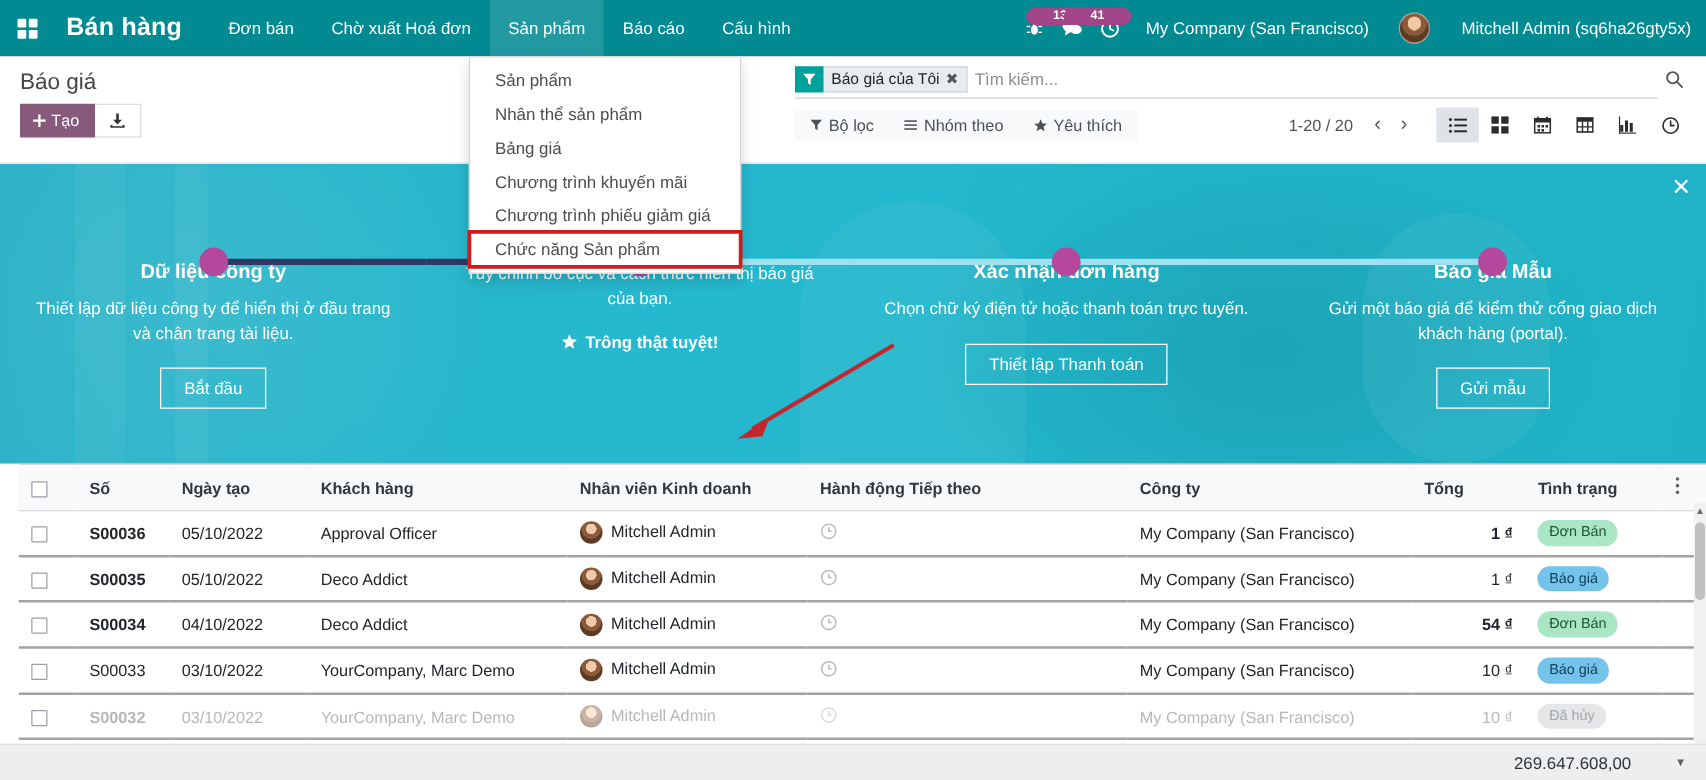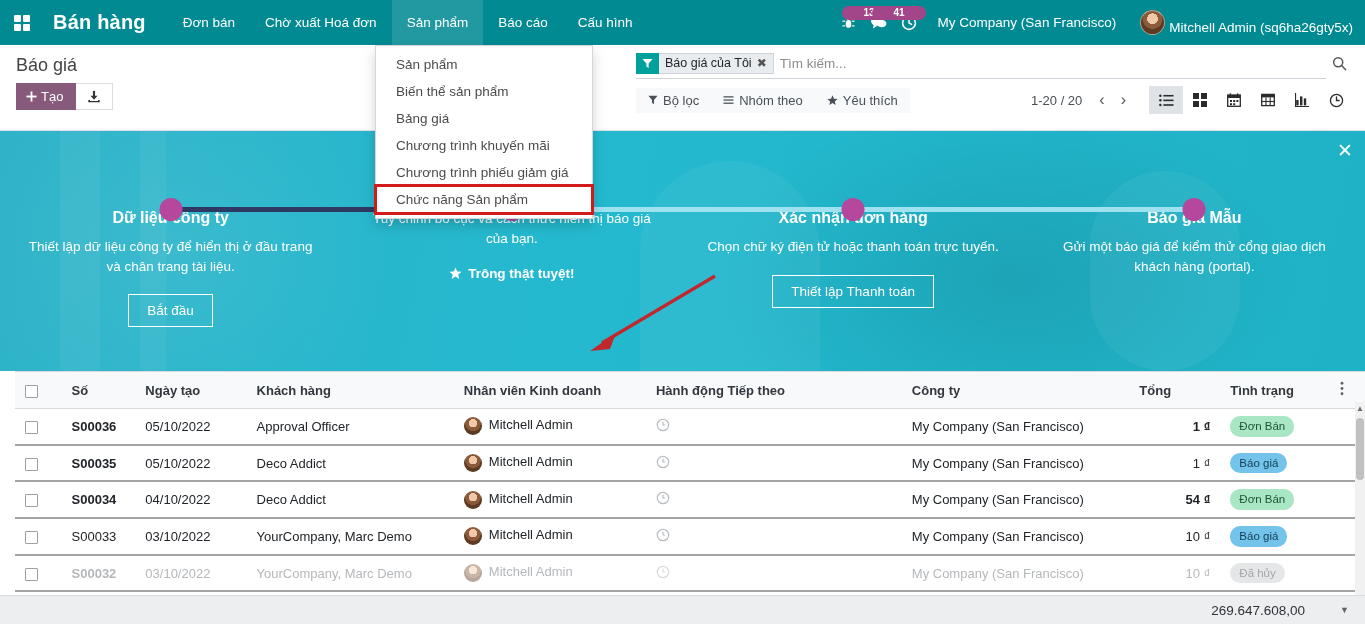--- a/index.html
+++ b/index.html
@@ -32,21 +32,21 @@
   .nav-right { display: flex; align-items: center; padding-right: 12px; }
   .nav-icon-btn {
     position: relative; display: flex; align-items: center; justify-content: center;
     width: 30px; height: 45px; cursor: pointer;
   }
   .badge-count {
     position: absolute; top: 6px; right: -2px; background: #a24689; color: #fff;
     font-size: 10px; line-height: 1; padding: 2px 21px; border-radius: 8px; font-weight: bold;
   }
   .company-name { font-size: 13.5px; padding: 0 14px; cursor: pointer; white-space: nowrap; }
-  .user-zone { display: flex; align-items: flex-end; gap: 4px; padding-left: 10px; cursor: pointer; }
+  .user-zone { display: flex; align-items: center; gap: 25px; padding-left: 10px; cursor: pointer; }
   .avatar-img {
     width: 25px; height: 25px; border-radius: 50%;
     background: radial-gradient(circle at 50% 34%, #f0c9a8 0 28%, #8a5a3b 29% 52%, #5d3a22 53% 100%);
     border: 1px solid rgba(255,255,255,.5); flex: none;
   }
   .user-name { font-size: 13.5px; white-space: nowrap; }
 
   
   .dropdown {
     position: absolute; left: 375px; top: 45px; width: 218px; background: #fff;
@@ -255,21 +255,21 @@
     <div class="company-name">My Company (San Francisco)</div>
     <div class="user-zone">
       <span class="avatar-img"></span>
       <span class="user-name">Mitchell Admin (sq6ha26gty5x)</span>
     </div>
   </div>
 </div>
 
 <div class="dropdown">
   <div class="dd-item">Sản phẩm</div>
-  <div class="dd-item">Biến thể sản phẩm</div>
+  <div class="dd-item">Nhân thể sản phẩm</div>
   <div class="dd-item">Bảng giá</div>
   <div class="dd-item">Chương trình khuyến mãi</div>
   <div class="dd-item">Chương trình phiếu giảm giá</div>
   <div class="dd-item highlighted">Chức năng Sản phẩm</div>
 </div>
 
 <div class="control-panel">
   <div class="cp-left">
     <div class="page-title">Báo giá</div>
     <div class="btn-group">
@@ -457,20 +457,23 @@
       </div>
     </div>
 
     <div class="step">
       <div class="step-line">
         <div class="seg" style="left:0;right:50%;background:#9fe2ef;"></div>
       </div>
       <div class="dot" style="left:50%;"></div>
       <div class="step-title">Báo giá Mẫu</div>
       <div class="step-desc">Gửi một báo giá để kiểm thử cổng giao dịch khách hàng (portal).</div>
+      <div class="step-action">
+        <button class="step-btn">Gửi mẫu</button>
+      </div>
     </div>
   </div>
 
   <svg class="arrow-annot" width="140" height="90" viewBox="0 0 140 90">
     <path d="M135 5 L22 72" stroke="#c1272d" stroke-width="3.2" fill="none"></path>
     <path d="M10 80 L36 62 L30 78 Z" fill="#c1272d"></path>
   </svg>
 </div>
 
 <div class="list-wrap">

